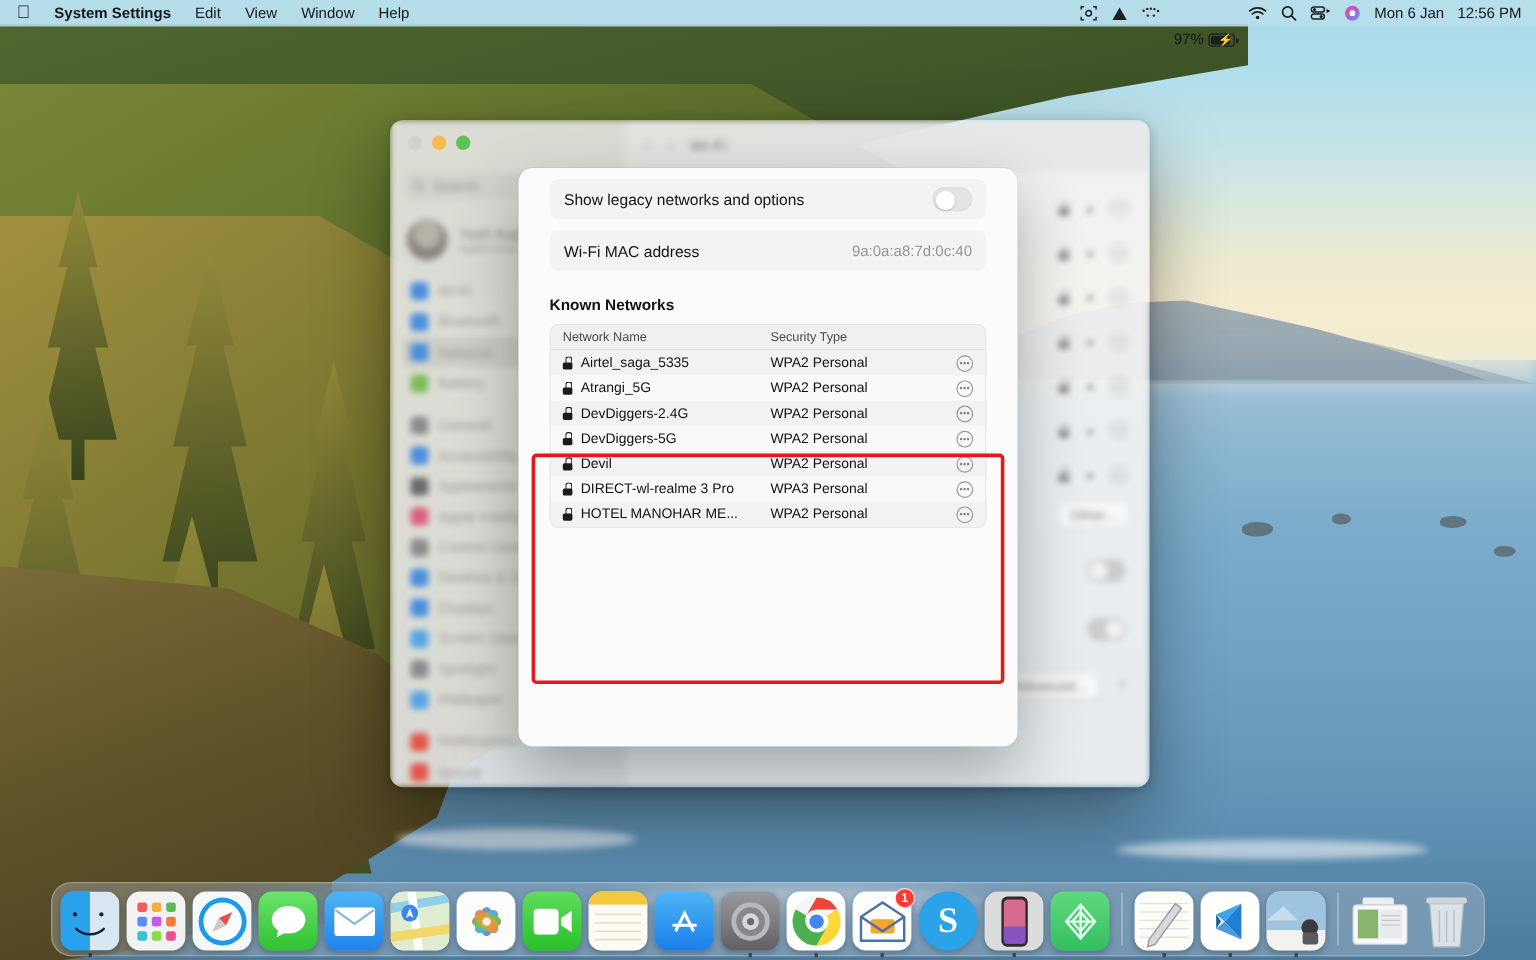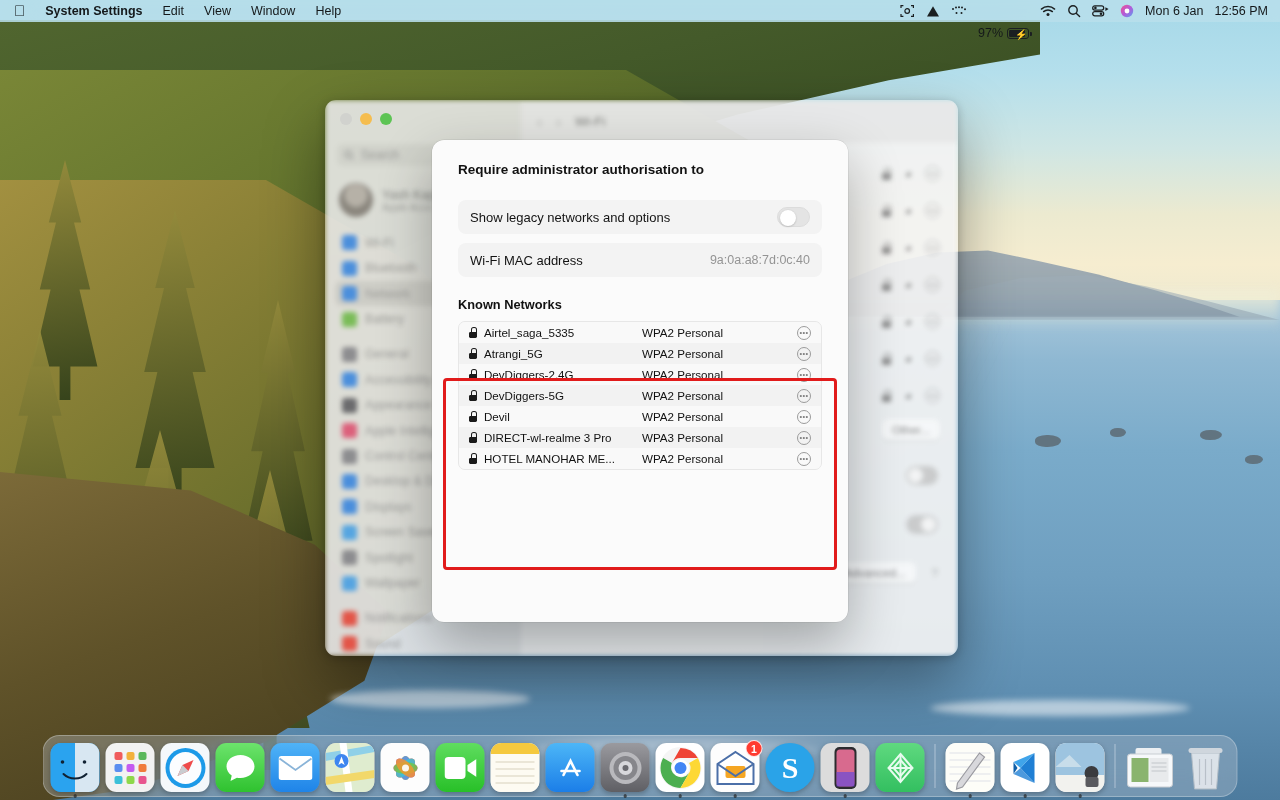--- a/index.html
+++ b/index.html
@@ -593,40 +593,43 @@
     </div>
     <div class="sw-traffic">
       <span class="tl r"></span>
       <span class="tl y"></span>
       <span class="tl g"></span>
     </div>
   </div>
 
   <div id="sheet">
 
-    <div class="sheet-h">Require administrator authorisation to</div>
 
 
     <div class="group sp">
       <div class="grow">
         <span class="lbl" style="padding-left:12px">Show legacy networks and options</span>
         <span class="toggle"></span>
       </div>
     </div>
 
     <div class="group sp">
       <div class="grow">
         <span class="lbl" style="padding-left:12px">Wi-Fi MAC address</span>
         <span class="val">9a:0a:a8:7d:0c:40</span>
       </div>
     </div>
 
     <div class="known-h">Known Networks</div>
 
     <div class="table">
+      <div class="thead">
+        <span class="th-name">Network Name</span>
+        <span class="th-sec">Security Type</span>
+      </div>
 
       <div class="trow">
         <span class="td-name">
           <span class="lock-ico"></span>
           <span class="nname">Airtel_saga_5335</span>
         </span>
         <span class="td-sec">WPA2 Personal</span>
         <span class="td-act">
             <span class="dots-btn">•••</span>
           </span>

